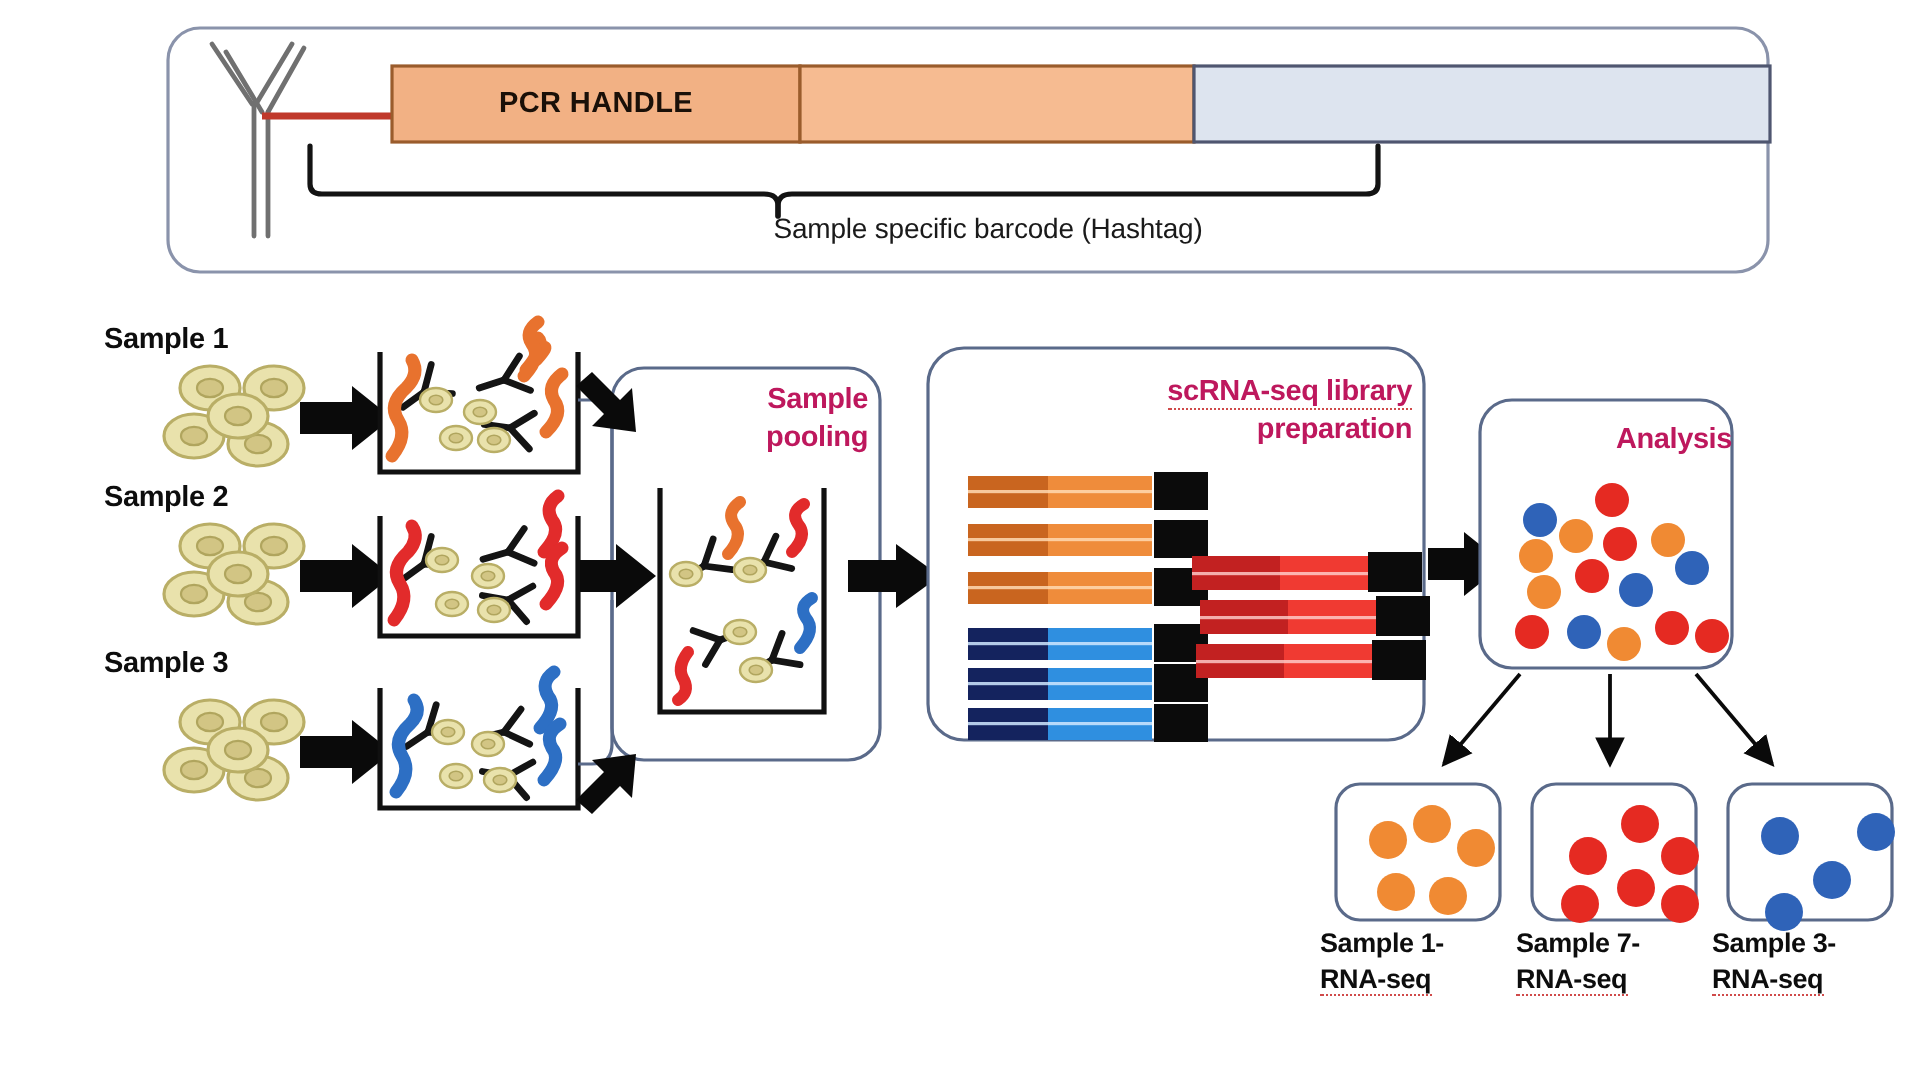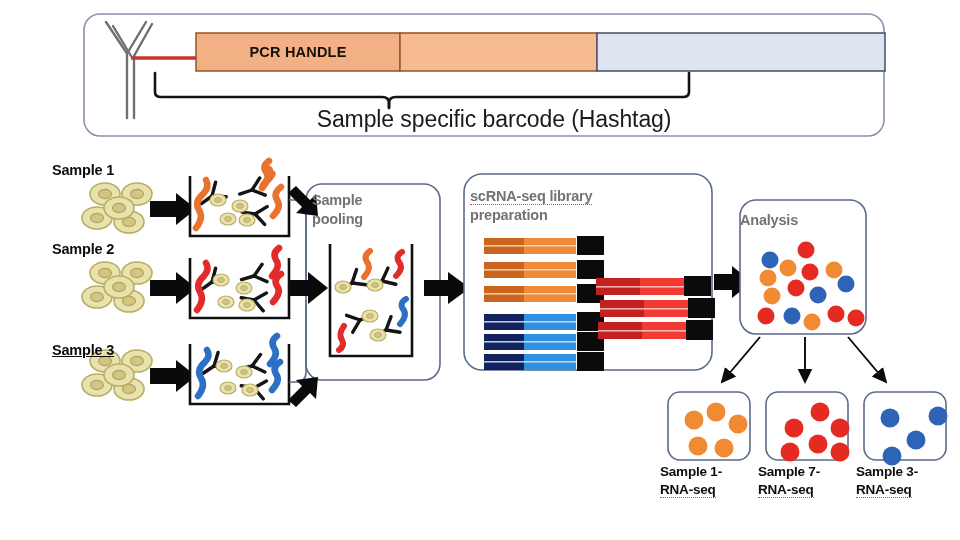--- a/index.html
+++ b/index.html
@@ -27,27 +27,27 @@
     color:#1a1008;
     letter-spacing:0.2px;
   }
   .polya-label{
     font-size:15px;
     font-weight:bold;
     color:#000000;
     letter-spacing:-0.4px;
   }
   .hashtag-label{
-    font-size:23px;
+    font-size:14px;
     font-weight:normal;
     color:#1a1a1a;
     letter-spacing:-0.1px;
   }
   .sample-label{font-size:14.5px;font-weight:bold;color:#0d0d0d;}
-  .stage-label{font-size:14.5px;font-weight:bold;color:#737373;text-align:left;line-height:1.22;}
+  .stage-label{font-size:14.5px;font-weight:bold;color:#be185d;text-align:right;line-height:1.22;}
   .out-label{font-size:13.5px;font-weight:bold;color:#0d0d0d;text-align:left;line-height:1.2;}
   .underline-red{
     border-bottom:1.4px dotted #d04a4a;
     padding-bottom:0px;
   }
 </style>
 </head>
 <body>
 
 <div id="stage">
@@ -383,21 +383,21 @@
   </g>
 
 </svg>
 
 <div class="htext barcode-label" style="left:196px;top:44px;width:204px;text-align:center;">PCR HANDLE</div>
 
 <div class="htext hashtag-label" style="left:304px;top:106px;width:380px;text-align:center;">Sample specific barcode (Hashtag)</div>
 
 <div class="htext sample-label" style="left:52px;top:162px;text-align:center;">Sample 1</div>
 <div class="htext sample-label" style="left:52px;top:241px;">Sample 2</div>
-<div class="htext sample-label" style="left:52px;top:342px;text-decoration:underline;">Sample 3</div>
+<div class="htext sample-label" style="left:52px;top:324px;">Sample 3</div>
 
 <div class="htext stage-label" style="left:312px;top:192px;width:122px;">Sample</div>
 <div class="htext stage-label" style="left:312px;top:211px;width:122px;">pooling</div>
 
 <div class="htext stage-label" style="left:470px;top:188px;width:236px;">
   <span class="underline-red">scRNA-seq library</span>
 </div>
 <div class="htext stage-label" style="left:470px;top:207px;width:236px;">preparation</div>
 
 <div class="htext stage-label" style="left:740px;top:212px;width:126px;">Analysis</div>

